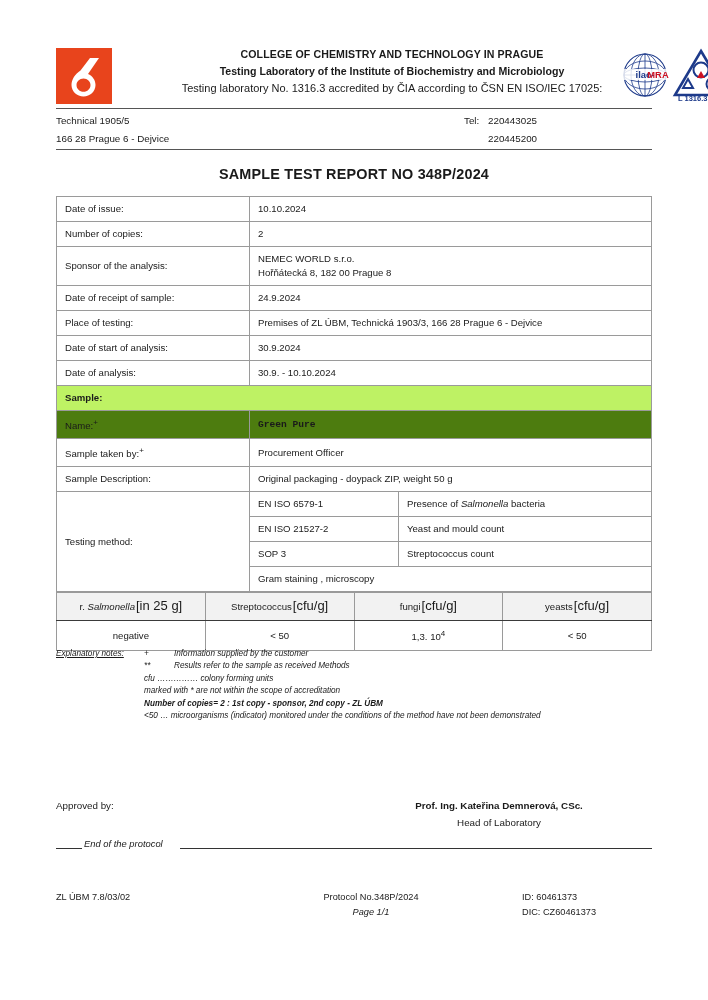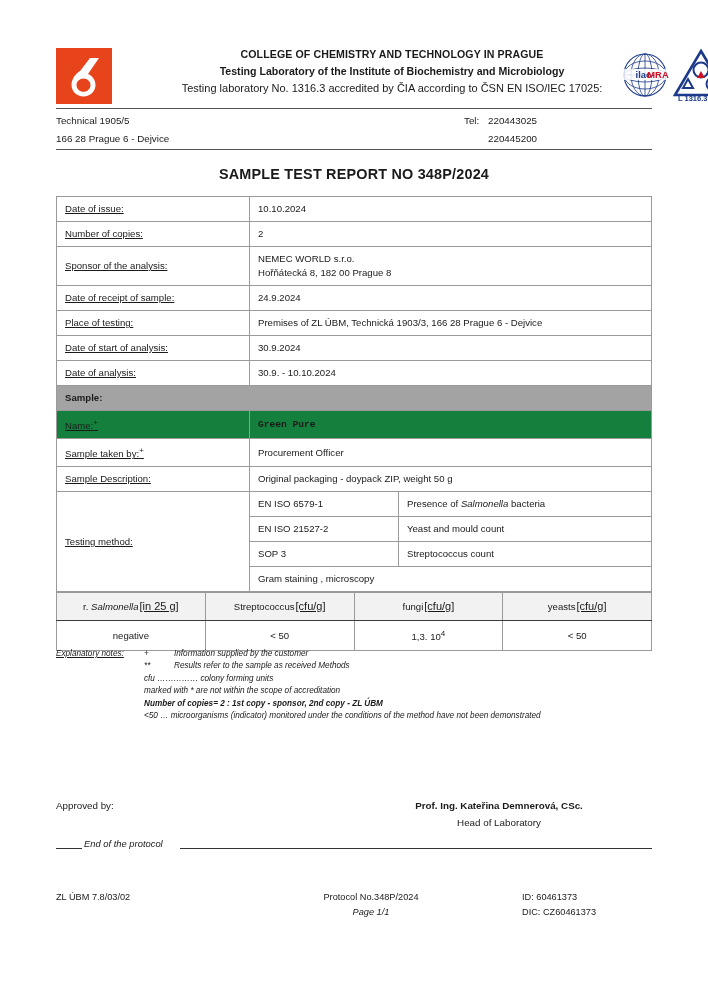--- a/index.html
+++ b/index.html
@@ -128,23 +128,23 @@
     border-collapse: collapse;
     table-layout: fixed;
     font-size: 9.6px;
   }
   .main-table td {
     border: 1px solid #9a9a9a;
     padding: 5px 8px;
     vertical-align: middle;
     line-height: 14px;
   }
-  .col-label { width: 176px; text-decoration: underline; }
-  .shade { background: #a3a3a3; font-weight: bold; }
-  .shade-light { background: #15803d; }
+  .col-label { width: 176px; }
+  .shade { background: #bef264; font-weight: bold; }
+  .shade-light { background: #4d7c0f; }
   .val-bold { font-weight: bold; font-family: Liberation Mono, monospace; }
   .sup { font-size: 8px; vertical-align: super; }
   .nested {
     border-collapse: collapse;
     width: 100%;
     table-layout: fixed;
   }
   .nested td {
     border: 1px solid #9a9a9a;
     padding: 5px 8px;
@@ -171,24 +171,23 @@
   .results-table td {
     border: 1px solid #9a9a9a;
     padding: 6px 4px;
     line-height: 14px;
   }
   .results-table thead td {
     background: #f2f2f2;
     border-bottom: 1.6px solid #3a3a3a;
   }
   .unit {
-    font-size: 11px;
+    font-size: 13px;
     padding-left: 1px;
     white-space: nowrap;
-    text-decoration: underline;
   }
 
   
   .notes {
     position: absolute;
     left: 56px; top: 648px;
     width: 596px;
     font-size: 8.2px;
     font-style: italic;
     line-height: 12.4px;

